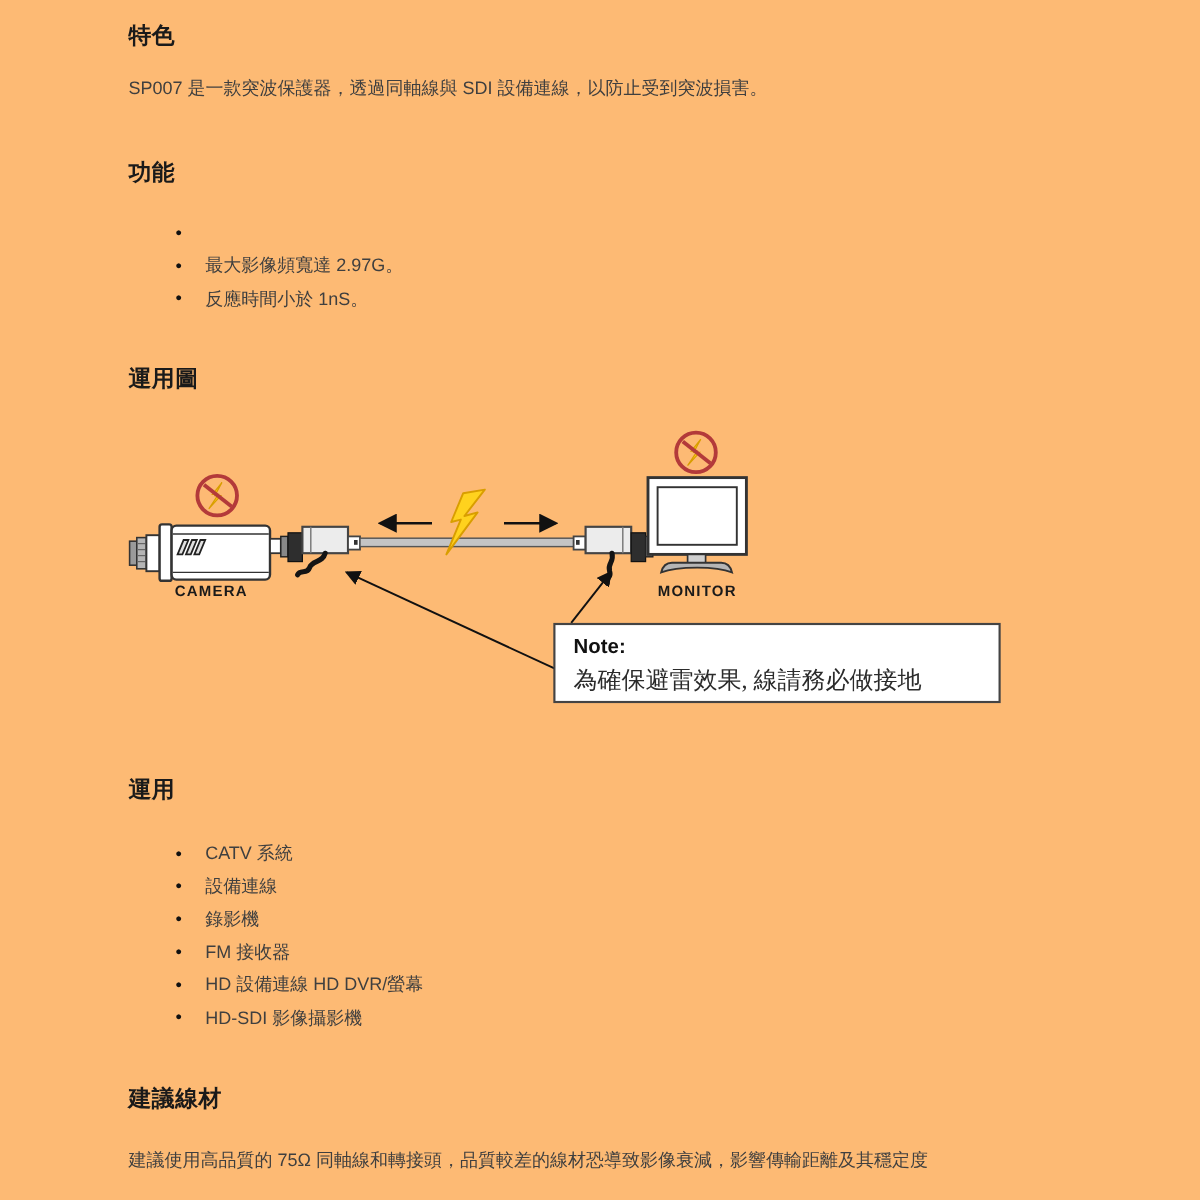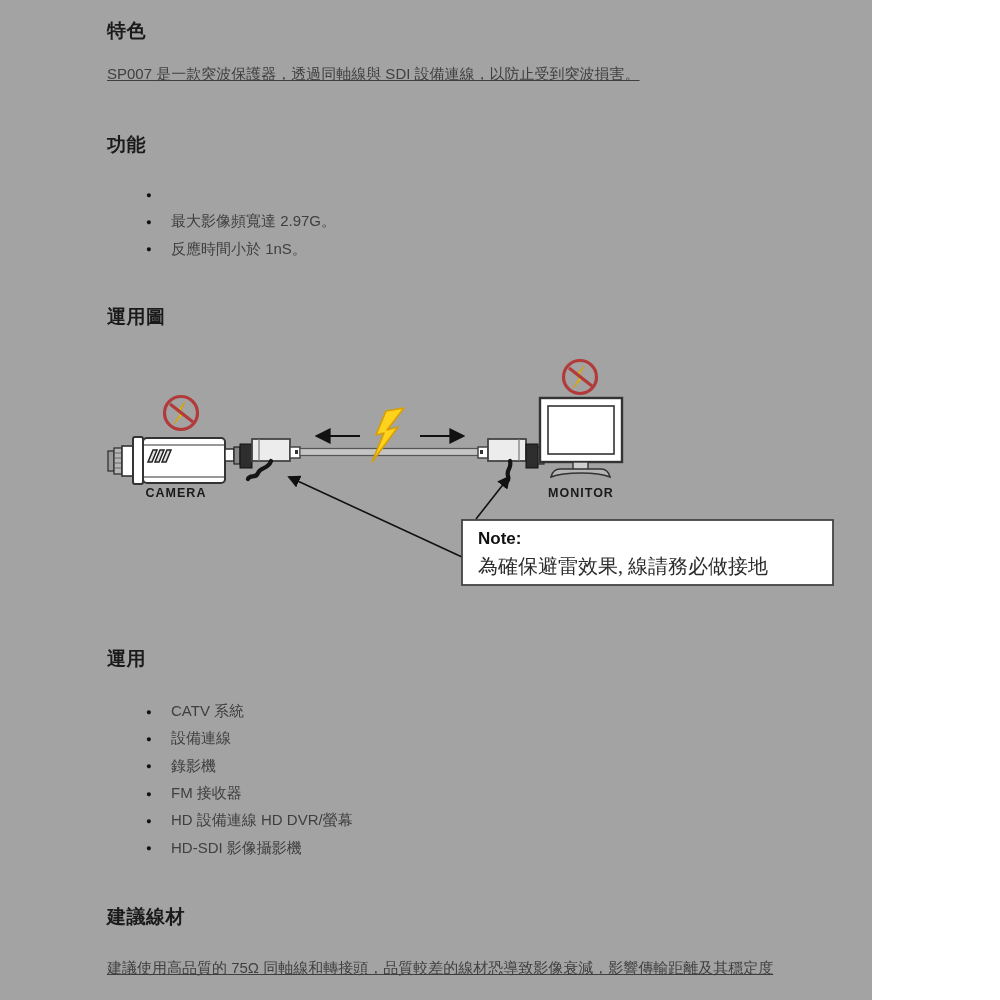--- a/index.html
+++ b/index.html
@@ -1,26 +1,26 @@
 <!DOCTYPE html>
 <html><head>
 <meta charset="utf-8">
 <style>
   html,body{margin:0;padding:0;background:#fff;}
   .page{
-    position:relative;width:872px;height:1000px;background:#a3a3a3;
+    position:relative;width:1000px;height:1000px;background:#fdba74;
     font-family:"Liberation Sans",sans-serif;overflow:hidden;
   }
   .sec-heading{
     position:absolute;left:107px;margin:0;font-size:19px;line-height:22px;
     font-weight:700;color:#1a1a1a;letter-spacing:.5px;white-space:nowrap;
   }
   .body-text{
     position:absolute;left:107px;margin:0;font-size:15px;line-height:20px;
-    color:#3f3f3f;white-space:nowrap;text-decoration:underline;
+    color:#3f3f3f;white-space:nowrap;
   }
   ul.bullets{position:absolute;left:146px;margin:0;padding:0;list-style:none;}
   ul.bullets li{
     display:flex;align-items:center;height:27.3px;font-size:15px;color:#3f3f3f;
   }
   ul.bullets .dot{
     width:25px;font-size:9.5px;color:#111;flex:0 0 25px;line-height:1;
   }
   .diagram{position:absolute;left:90px;top:355px;width:790px;height:250px;}
   .diagram svg{display:block;width:790px;height:250px;}

